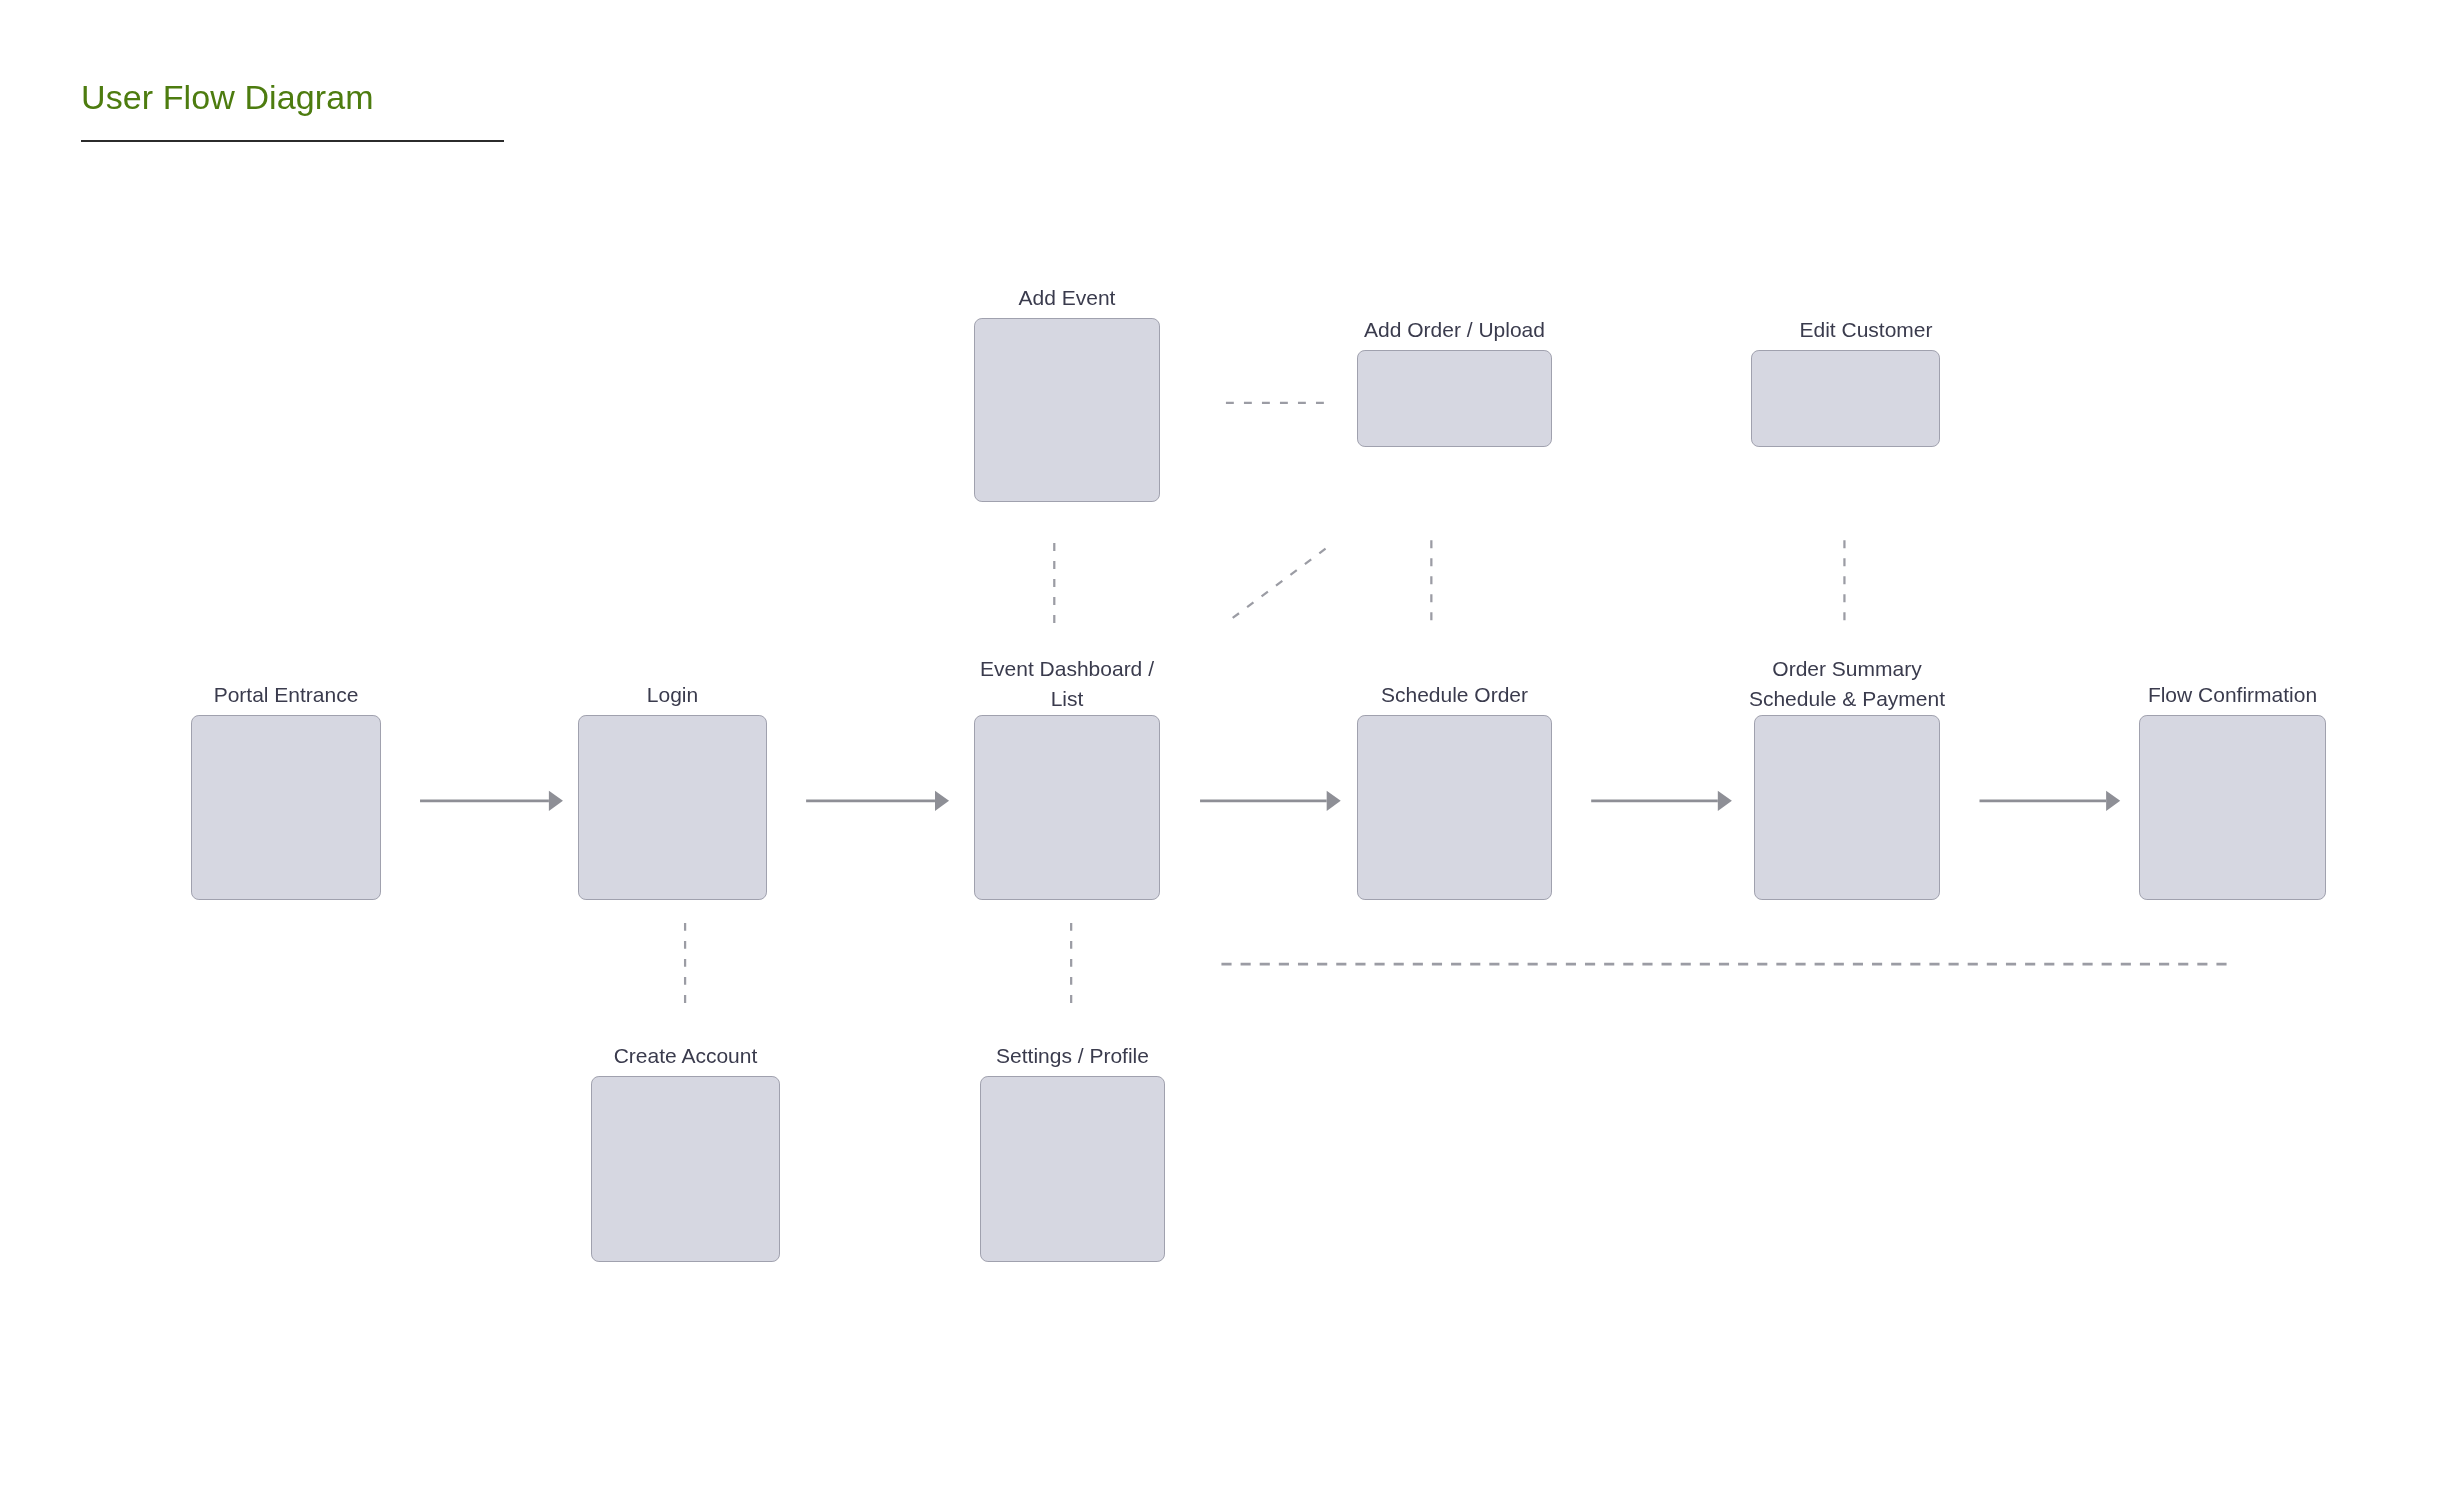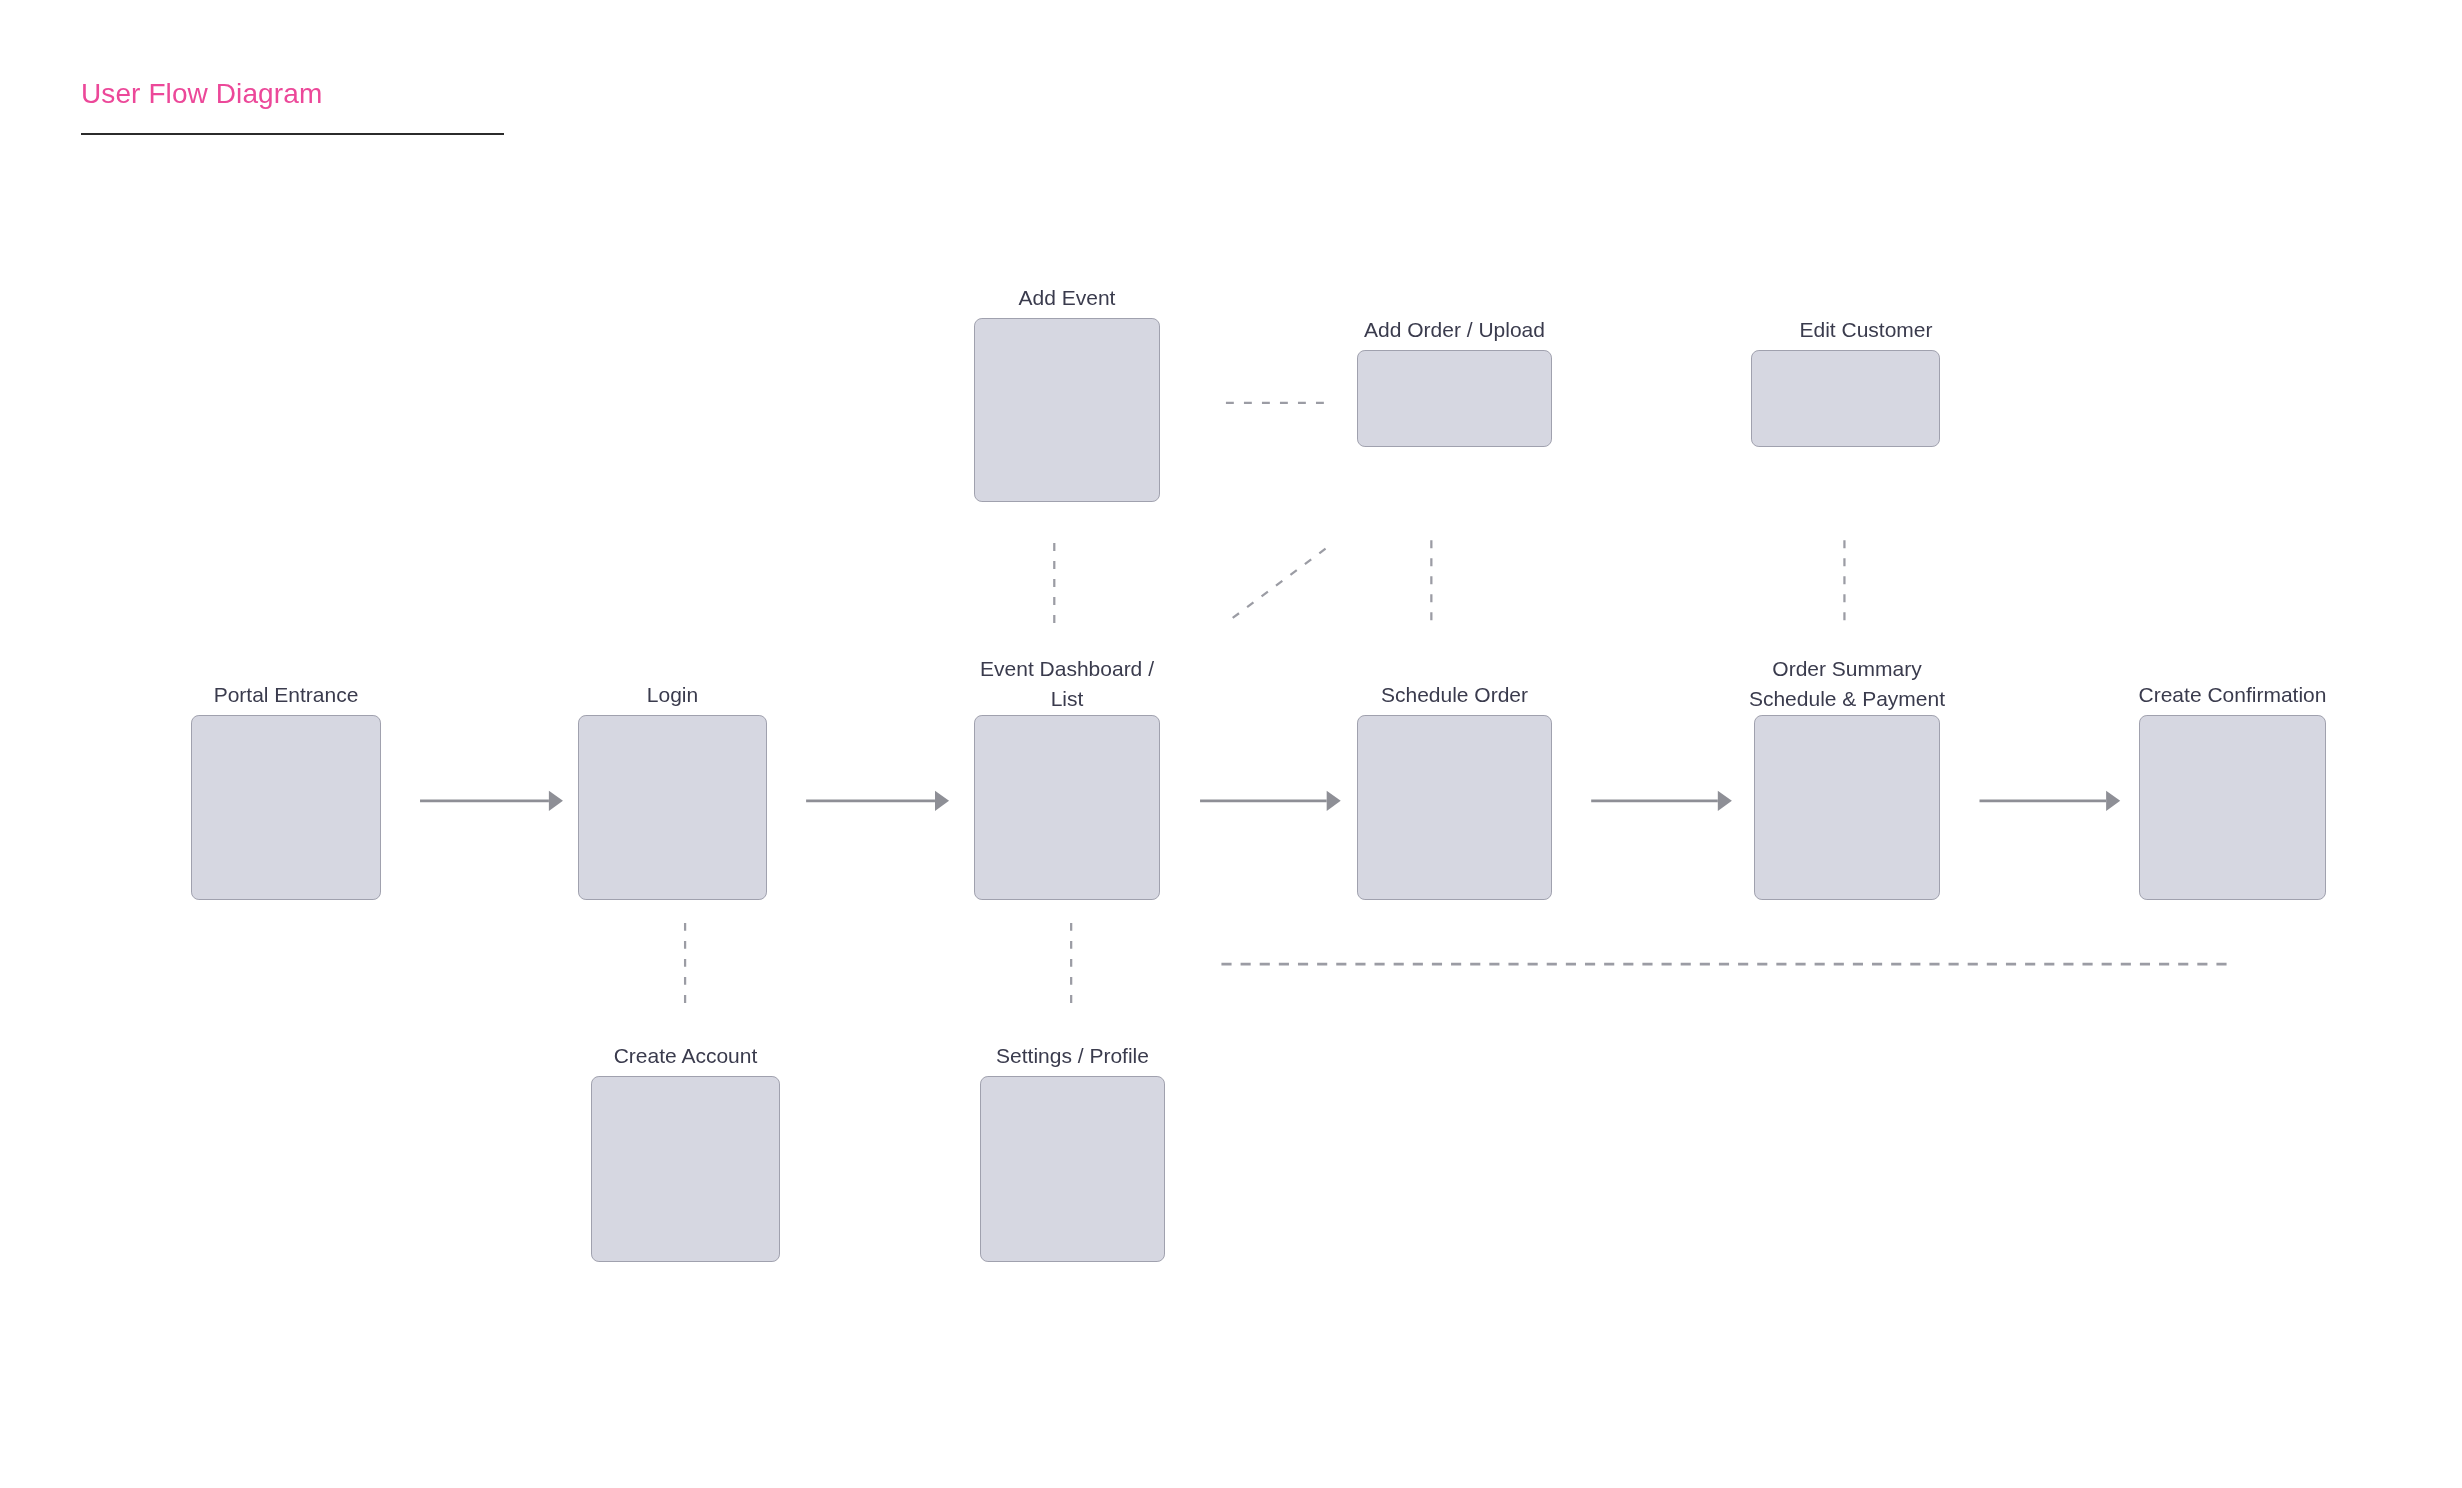--- a/index.html
+++ b/index.html
@@ -20,23 +20,23 @@
   }
 
   
   #title-block {
     position: absolute;
     left: 81px;
     top: 79px;
     width: 428px;
   }
   #page-title {
-    font-size: 28px;
+    font-size: 34px;
     font-weight: 400;
-    color: #ec4899;
+    color: #4d7c0f;
     letter-spacing: 0.1px;
     line-height: 1.1;
     white-space: nowrap;
   }
   #title-rule {
     margin-top: 23.6px;
     width: 423px;
     height: 1.7px;
     background: #2b2b2b;
   }
@@ -173,21 +173,21 @@
       <div class="node" style="left: 1357px; top: 715px; width: 195px; height: 185px;">
         <div class="node-label" style="top: -35px;">Schedule Order</div>
         <div class="node-box" style="width: 195px; height: 185px;"></div>
       </div>
       <div class="node" style="left: 1754px; top: 715px; width: 186px; height: 185px;">
         <div class="node-label" style="top: -61px;">Order Summary
 Schedule &amp; Payment</div>
         <div class="node-box" style="width: 186px; height: 185px;"></div>
       </div>
       <div class="node" style="left: 2139px; top: 715px; width: 187px; height: 185px;">
-        <div class="node-label" style="top: -35px;">Create Confirmation</div>
+        <div class="node-label" style="top: -35px;">Flow Confirmation</div>
         <div class="node-box" style="width: 187px; height: 185px;"></div>
       </div>
       <div class="node" style="left: 591px; top: 1076px; width: 189px; height: 186px;">
         <div class="node-label" style="top: -35px;">Create Account</div>
         <div class="node-box" style="width: 189px; height: 186px;"></div>
       </div>
       <div class="node" style="left: 980px; top: 1076px; width: 185px; height: 208px;">
         <div class="node-label" style="top: -35px;">Settings / Profile</div>
         <div class="node-box" style="width: 185px; height: 186px;"></div>
       </div>

